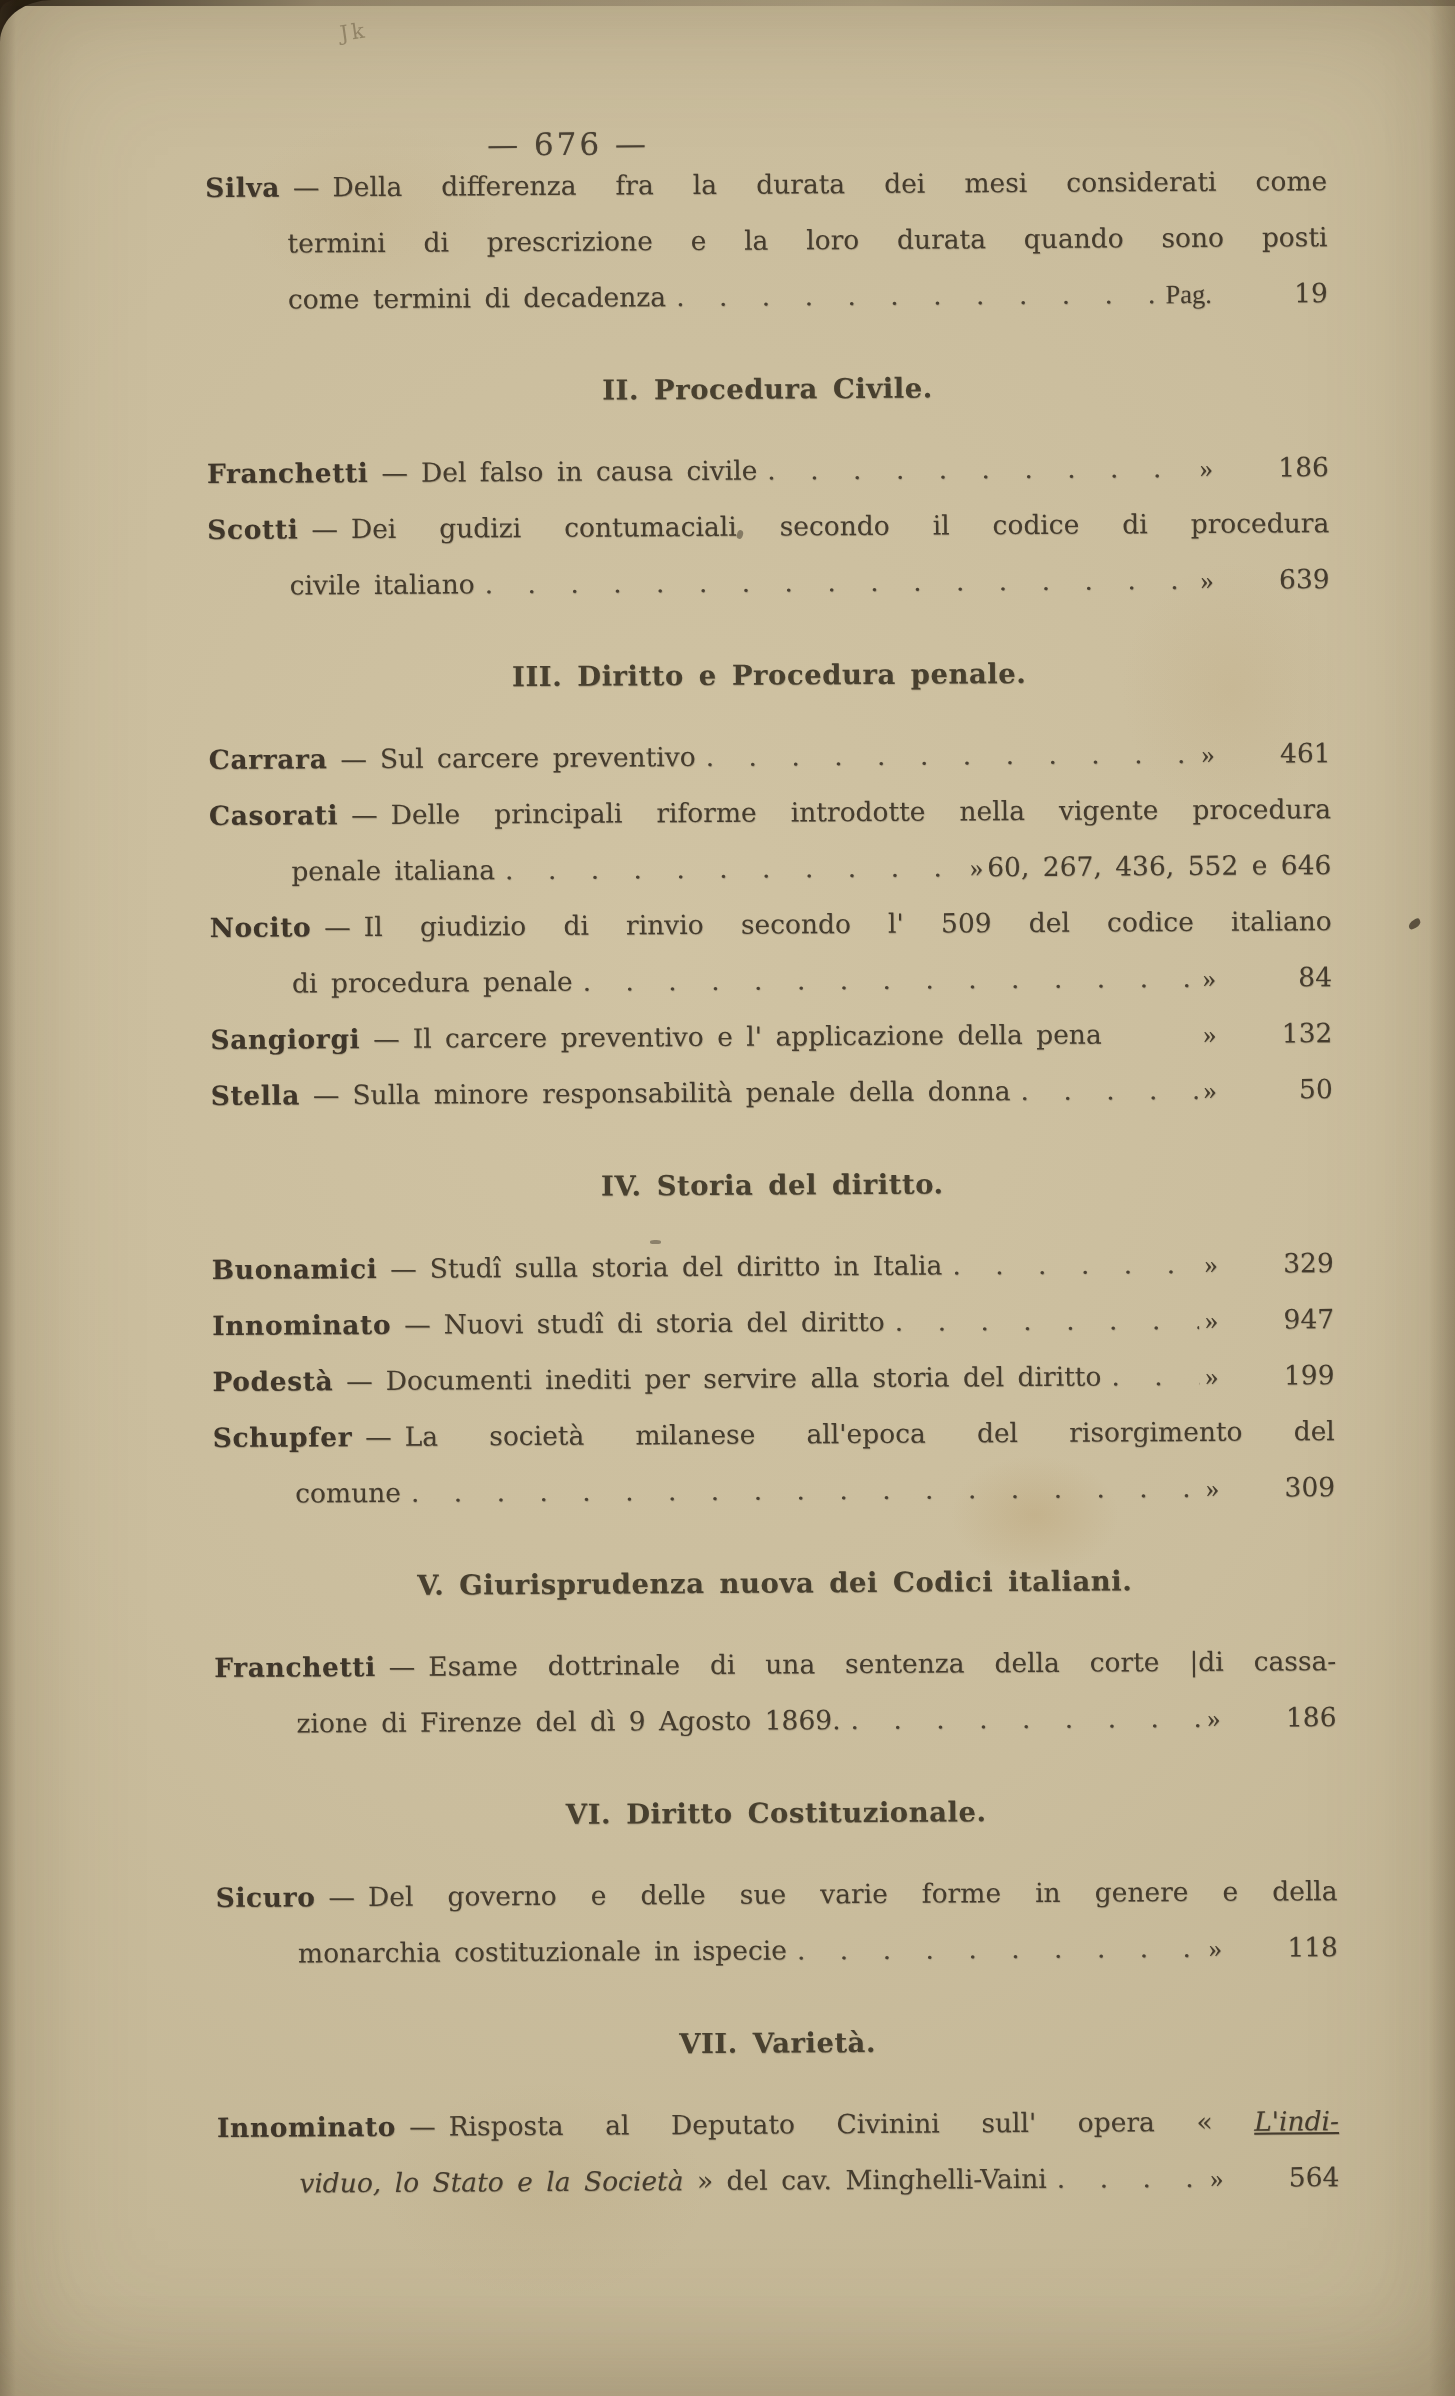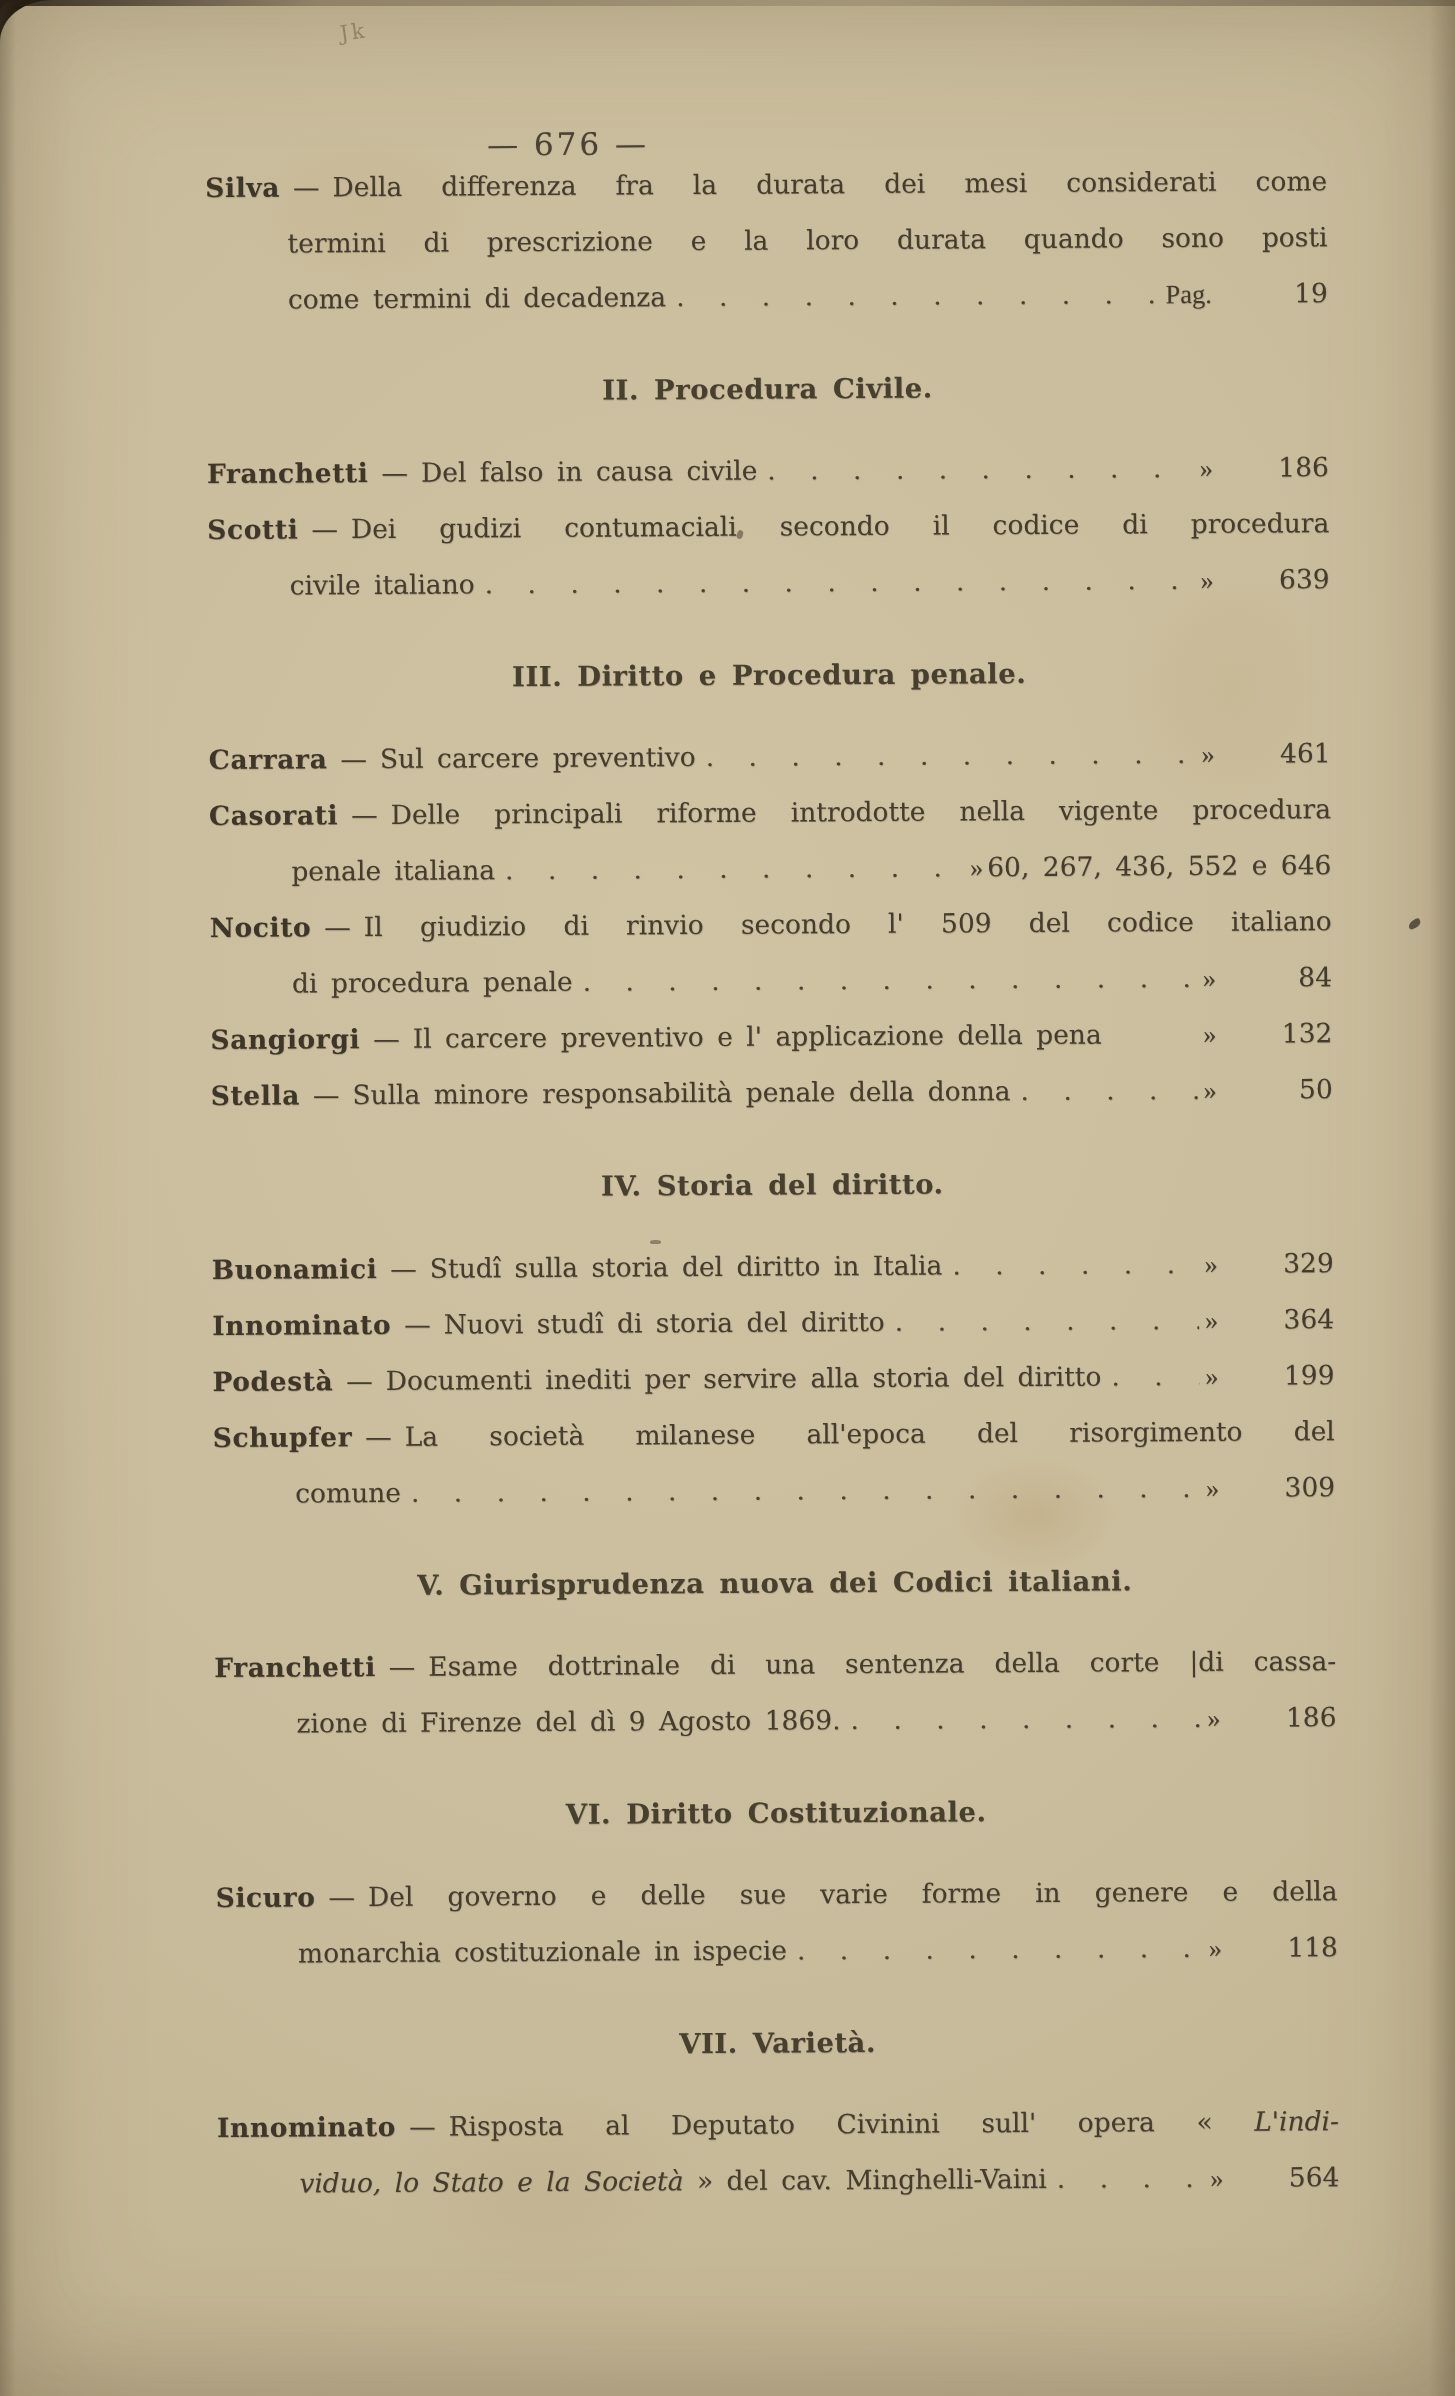--- a/index.html
+++ b/index.html
@@ -168,21 +168,21 @@
         <span class="leader">. . . . . . . . . . . . . . . . . . . . . . . . . . . . . . . . . . . . . . . . </span>
         <span class="ref">»</span>
         <span class="page-num">329</span>
       </div>
       <div class="row ref-row">
         <span class="author">Innominato</span>
         <span class="dash">—</span>
         <span class="t"><span>Nuovi studî di storia del diritto</span></span>
         <span class="leader">. . . . . . . . . . . . . . . . . . . . . . . . . . . . . . . . . . . . . . . . </span>
         <span class="ref">»</span>
-        <span class="page-num">364</span>
+        <span class="page-num">947</span>
       </div>
       <div class="row ref-row">
         <span class="author">Podestà</span>
         <span class="dash">—</span>
         <span class="t"><span>Documenti inediti per servire alla storia del diritto</span></span>
         <span class="leader">. . . . . . . . . . . . . . . . . . . . . . . . . . . . . . . . . . . . . . . . </span>
         <span class="ref">»</span>
         <span class="page-num">199</span>
       </div>
       <div class="row text-row"><span class="author">Schupfer</span><span class="dash">—</span><span class="t"><span>La società milanese all'epoca del risorgimento del</span></span></div>
@@ -202,21 +202,21 @@
       </div>
       <div class="heading">VI. Diritto Costituzionale.</div>
       <div class="row text-row"><span class="author">Sicuro</span><span class="dash">—</span><span class="t"><span>Del governo e delle sue varie forme in genere e della</span></span></div>
       <div class="row ref-row indent">
         <span class="t"><span>monarchia costituzionale in ispecie</span></span>
         <span class="leader">. . . . . . . . . . . . . . . . . . . . . . . . . . . . . . . . . . . . . . . . </span>
         <span class="ref">»</span>
         <span class="page-num">118</span>
       </div>
       <div class="heading">VII. Varietà.</div>
-      <div class="row text-row"><span class="author">Innominato</span><span class="dash">—</span><span class="t"><span>Risposta al Deputato Civinini sull' opera « </span><span style="font-style: italic;">L'indi-</span></span></div>
+      <div class="row text-row"><span class="author">Innominato</span><span class="dash">—</span><span class="t"><span>Risposta al Deputato Civinini sull' opera « </span><span style="font-style: italic; text-decoration: underline;">L'indi-</span></span></div>
       <div class="row ref-row indent">
         <span class="t"><span style="font-style: italic;">viduo, lo Stato e la Società</span><span> » del cav. Minghelli-Vaini</span></span>
         <span class="leader">. . . . . . . . . . . . . . . . . . . . . . . . . . . . . . . . . . . . . . . . </span>
         <span class="ref">»</span>
         <span class="page-num">564</span>
       </div>
     </div>
 
   <div class="speck k1"></div>
   <div class="speck k2"></div>

